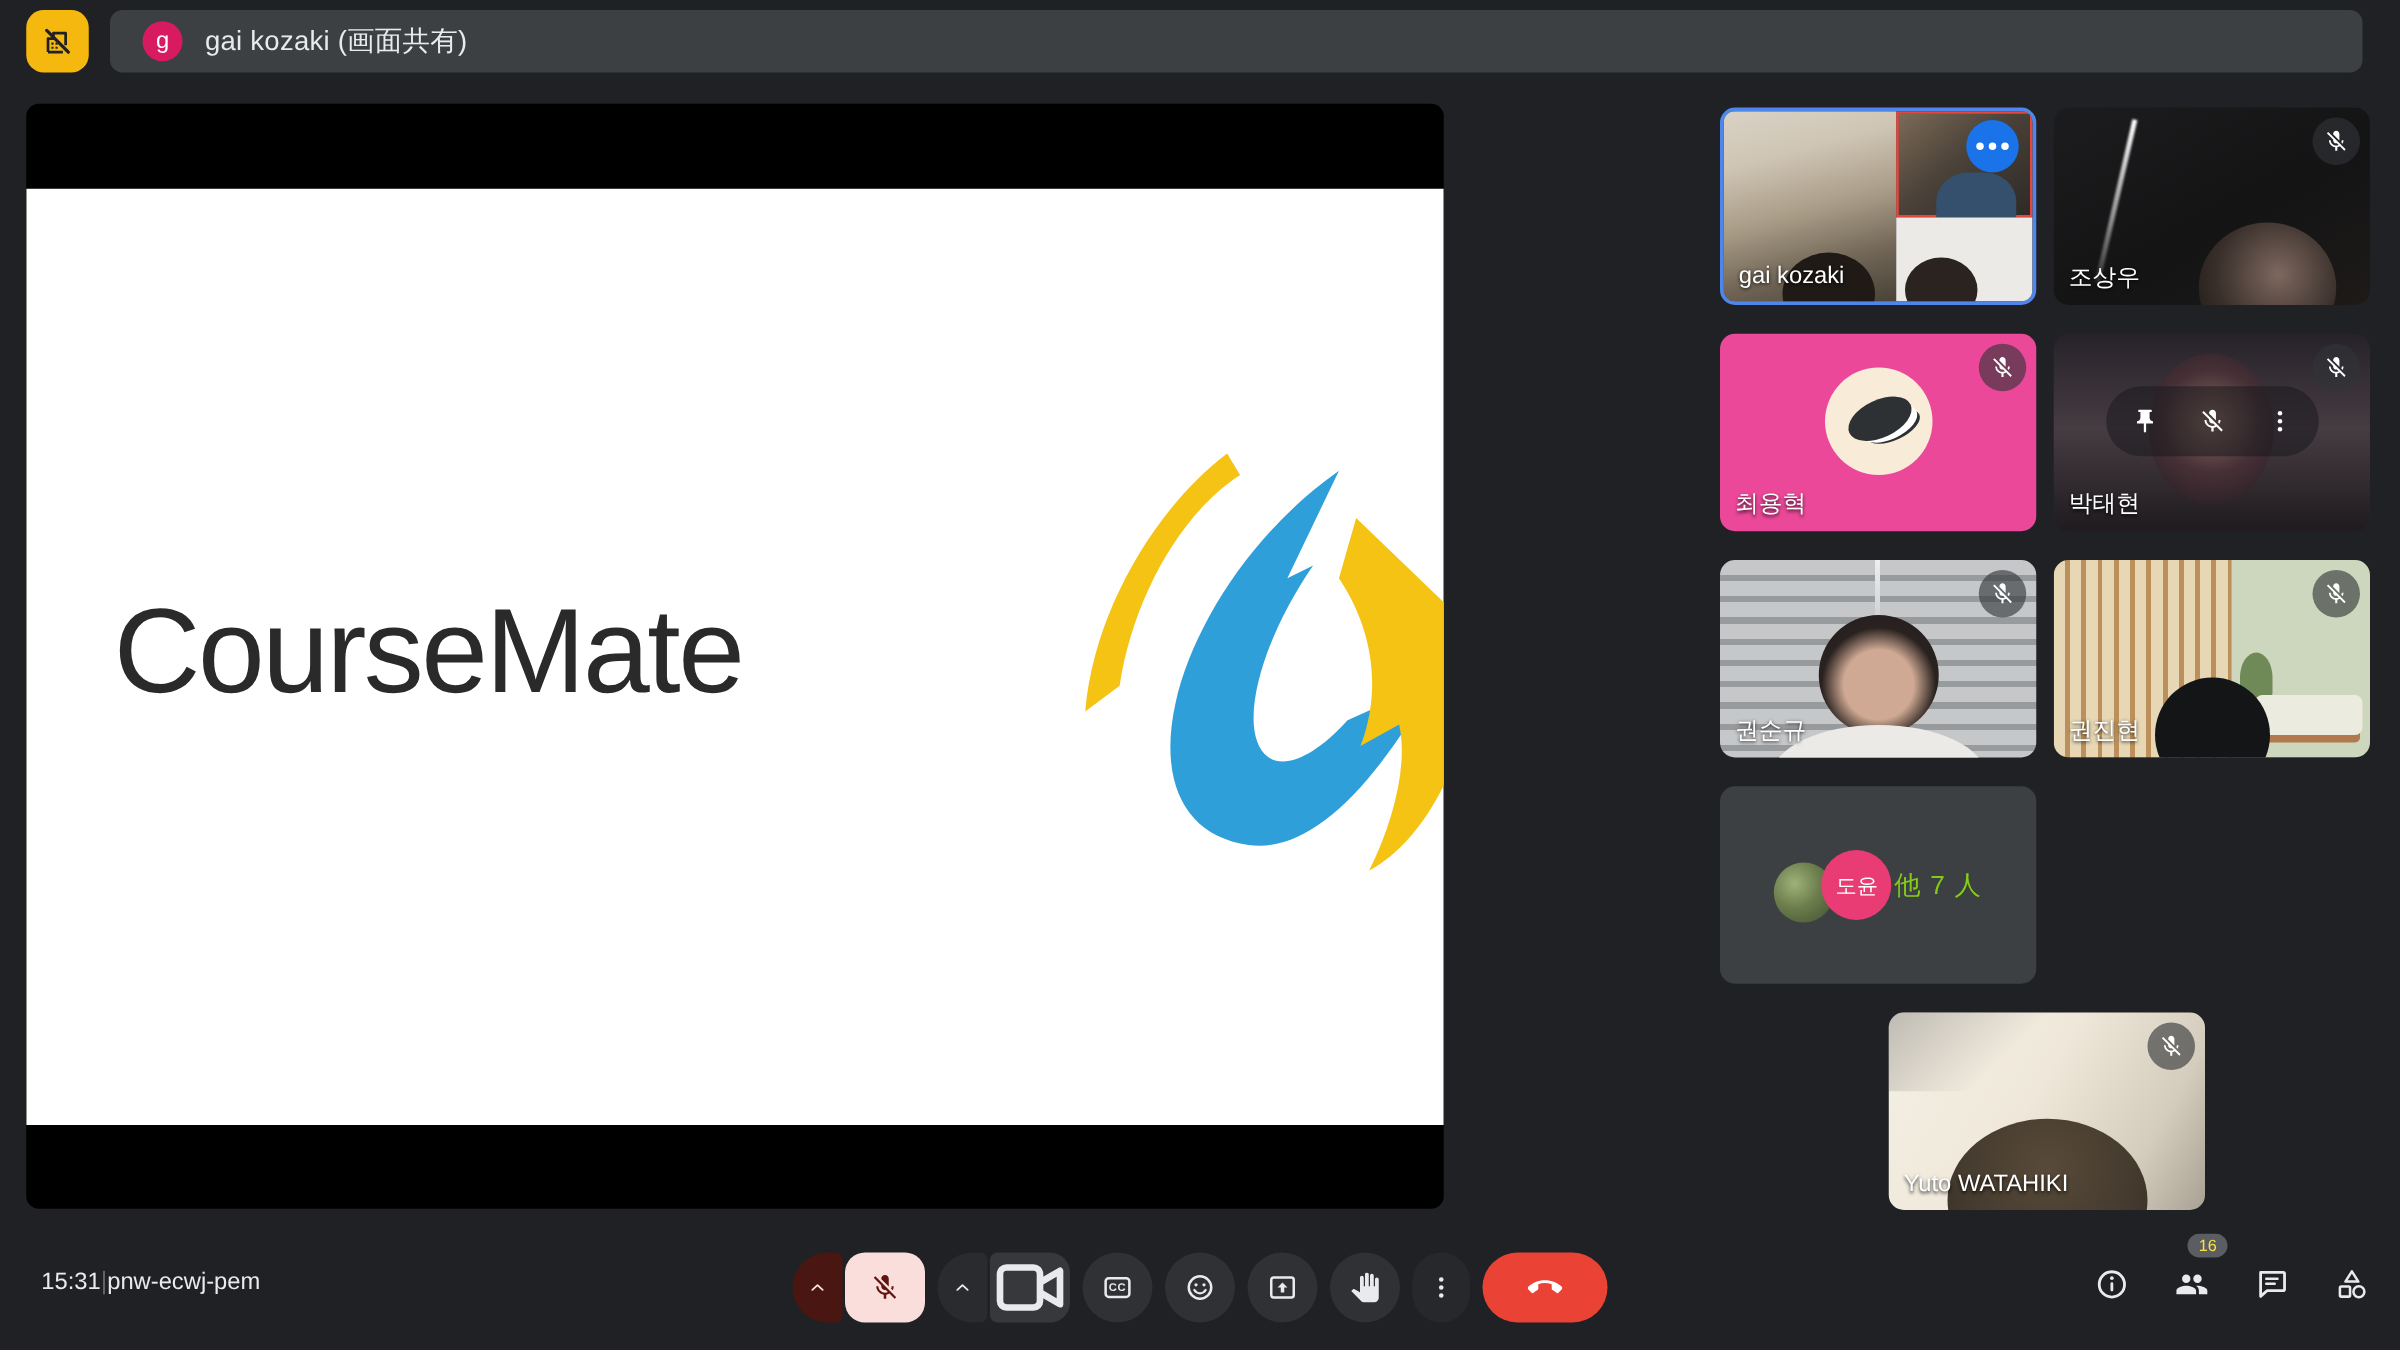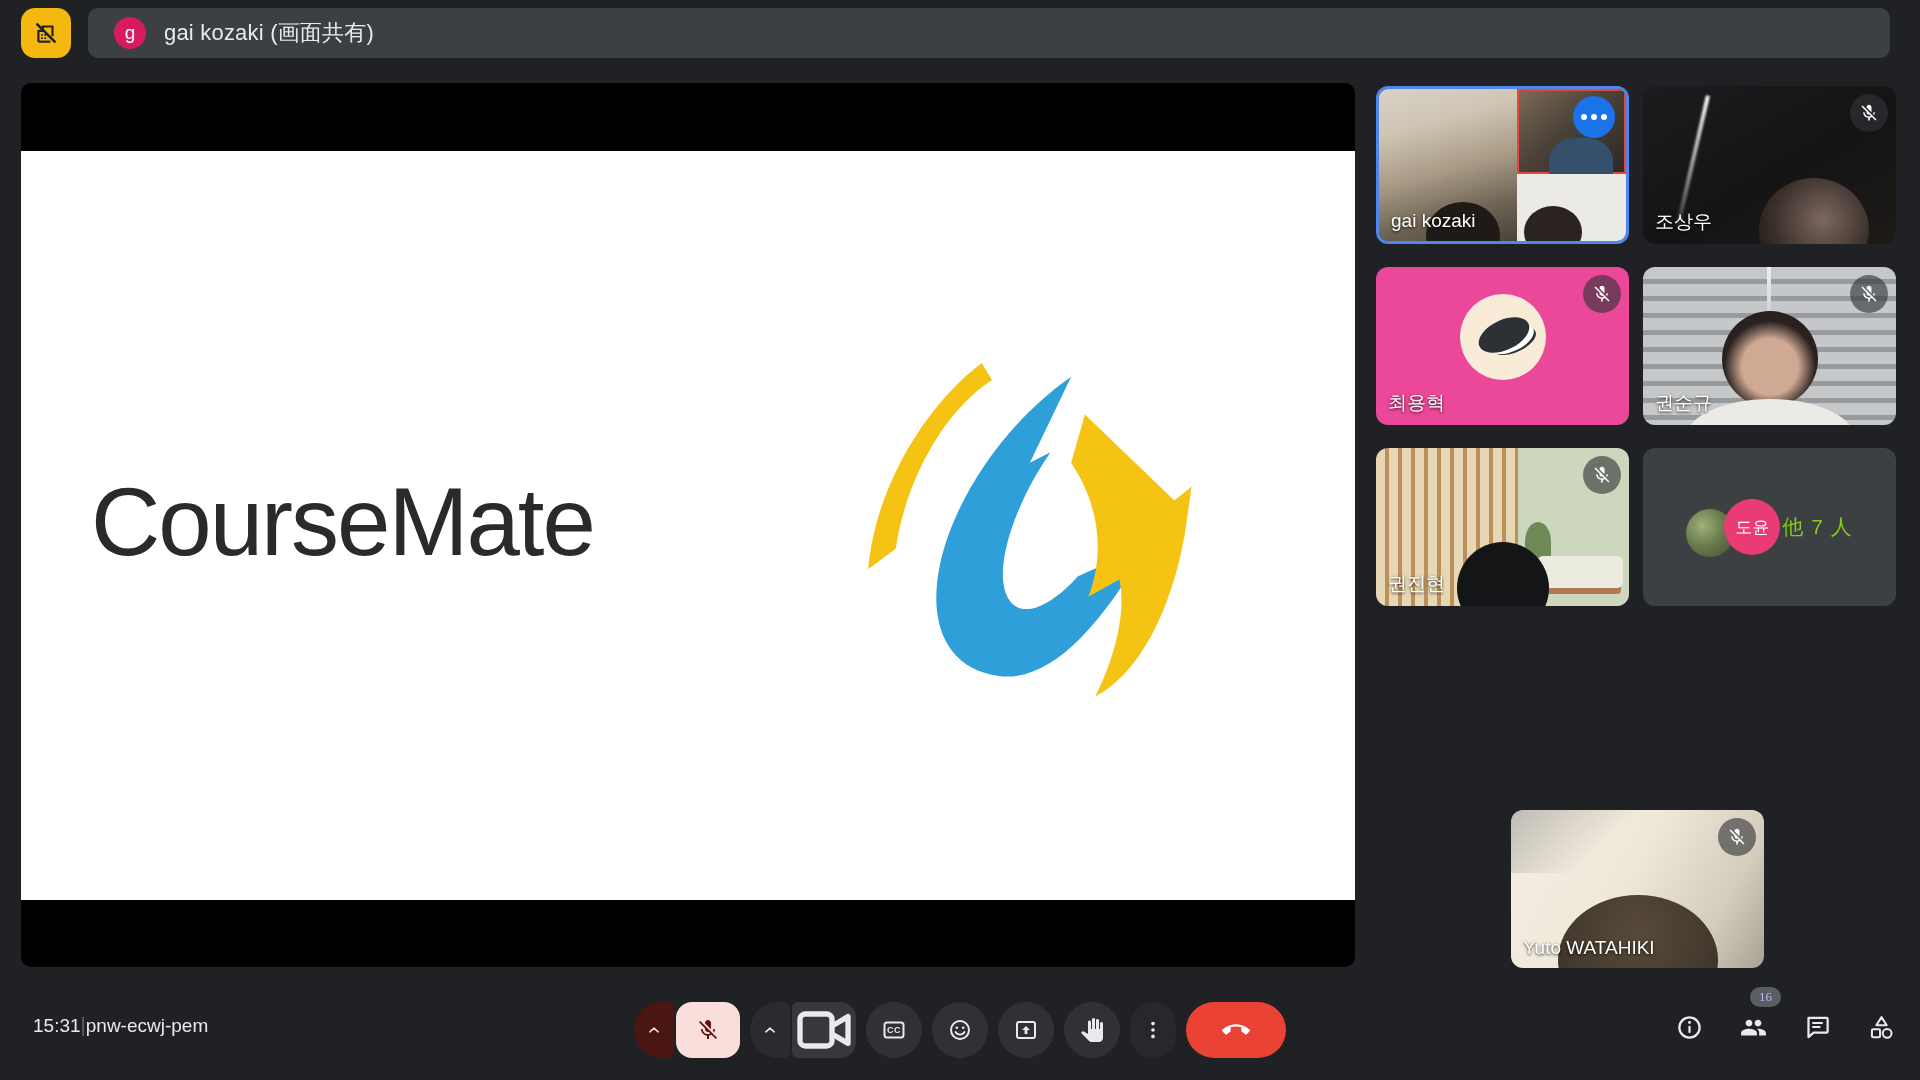--- a/index.html
+++ b/index.html
@@ -13,21 +13,21 @@
   .share-chip svg { width:26px; height:26px; }
   .presenter-pill { position:absolute; left:88px; top:8px; width:1802px; height:50px;
     background:#3c4043; border-radius:10px; display:flex; align-items:center;
     padding-left:26px; }
   .presenter-avatar { width:32px; height:32px; border-radius:50%; background:#d81b60;
     color:#fff; display:flex; align-items:center; justify-content:center;
     font-size:19px; }
   .presenter-label { color:#e8eaed; font-size:22px; margin-left:18px; letter-spacing:.2px; }
 
   
-  .stage { position:absolute; left:21px; top:83px; width:1334px; height:884px;
+  .stage { position:absolute; left:21px; top:83px; width:1134px; height:884px;
     background:#000; border-radius:10px; overflow:hidden; }
   .slide { position:absolute; left:0; top:68px; width:100%; height:749px; background:#fff; }
   .slide-title { position:absolute; left:70px; top:50%; transform:translateY(-54%);
     font-size:96px; color:#2a2a2a; letter-spacing:-2px; }
   .logo { position:absolute; left:827px; top:205px; width:350px; height:344px; }
 
   
   .tiles { position:absolute; left:1376px; top:86px; width:520px; display:grid;
     grid-template-columns:253px 253px; column-gap:14px; row-gap:23px;
     grid-auto-rows:158px; }
@@ -140,21 +140,21 @@
   .endcall-btn { width:100px; height:56px; border-radius:28px; background:#ea4335;
     display:flex; align-items:center; justify-content:center; cursor:pointer; }
   .endcall-btn svg { width:28px; height:28px; fill:#fff; }
 
   .footer-right { position:absolute; right:24px; top:1012px; display:flex;
     align-items:center; gap:34px; }
   .side-btn { position:relative; width:30px; height:30px; display:flex;
     align-items:center; justify-content:center; cursor:pointer; color:#e8eaed; }
   .side-btn svg { width:27px; height:27px; fill:#e8eaed; }
   .count-badge { position:absolute; top:-25px; left:12px; background:#5a5d61;
-    color:#c4b5fd; font-size:13px; padding:2px 9px; border-radius:11px;font-family:Liberation Serif, serif; }
+    color:#fde047; font-size:13px; padding:2px 9px; border-radius:11px; }
 </style>
 </head>
 <body>
 
 <svg width="0" height="0" style="position:absolute" aria-hidden="true">
   <defs>
     <symbol id="ic-micoff" viewBox="0 0 24 24">
       <path d="M19 11h-1.7c0 .74-.16 1.43-.43 2.05l1.23 1.23c.56-.98.9-2.09.9-3.28zm-4.02.17c0-.06.02-.11.02-.17V5c0-1.66-1.34-3-3-3S9 3.34 9 5v.18l5.98 5.99zM4.27 3L3 4.27l6.01 6.01V11c0 1.66 1.33 3 2.99 3 .22 0 .44-.03.65-.08l1.66 1.66c-.71.33-1.5.52-2.31.52-2.76 0-5.3-2.1-5.3-5.1H5c0 3.41 2.72 6.23 6 6.72V21h2v-3.28c.91-.13 1.77-.45 2.54-.9L19.73 21 21 19.73 4.27 3z"></path>
     </symbol>
     <symbol id="ic-chev" viewBox="0 0 24 24">
@@ -274,20 +274,40 @@
       <div class="cookie"></div>
     </div>
     <div class="mic-chip">
       <svg>
           <use href="#ic-micoff"></use>
         </svg>
     </div>
     <div class="tile-label">최용혁</div>
   </div>
 
+  <div class="tile t4">
+    <div class="head" style="left:30%;top:10%;width:100px;height:120px;background:radial-gradient(circle at 50% 45%,#8a6a62 0%,#463036 50%,#221b20 100%);"></div>
+    <div class="hover-pill">
+      <svg>
+          <use href="#ic-pin"></use>
+        </svg>
+      <svg>
+          <use href="#ic-micoff"></use>
+        </svg>
+      <svg>
+          <use href="#ic-kebab"></use>
+        </svg>
+    </div>
+    <div class="mic-chip">
+      <svg>
+          <use href="#ic-micoff"></use>
+        </svg>
+    </div>
+    <div class="tile-label">박태현</div>
+  </div>
 
   <div class="tile t5">
     <div class="t5-cord"></div>
     <div class="head" style="left:50%;top:58%;transform:translate(-50%,-50%);width:96px;height:96px;background:radial-gradient(circle at 50% 58%,#cfa993 0%,#cfa993 38%,#2a2220 62%,#201b19 100%);"></div>
     <div class="head" style="left:50%;bottom:-34%;transform:translateX(-50%);width:170px;height:80px;background:#eceae6;border-radius:50% 50% 0 0;"></div>
     <div class="mic-chip">
       <svg>
           <use href="#ic-micoff"></use>
         </svg>
     </div>

